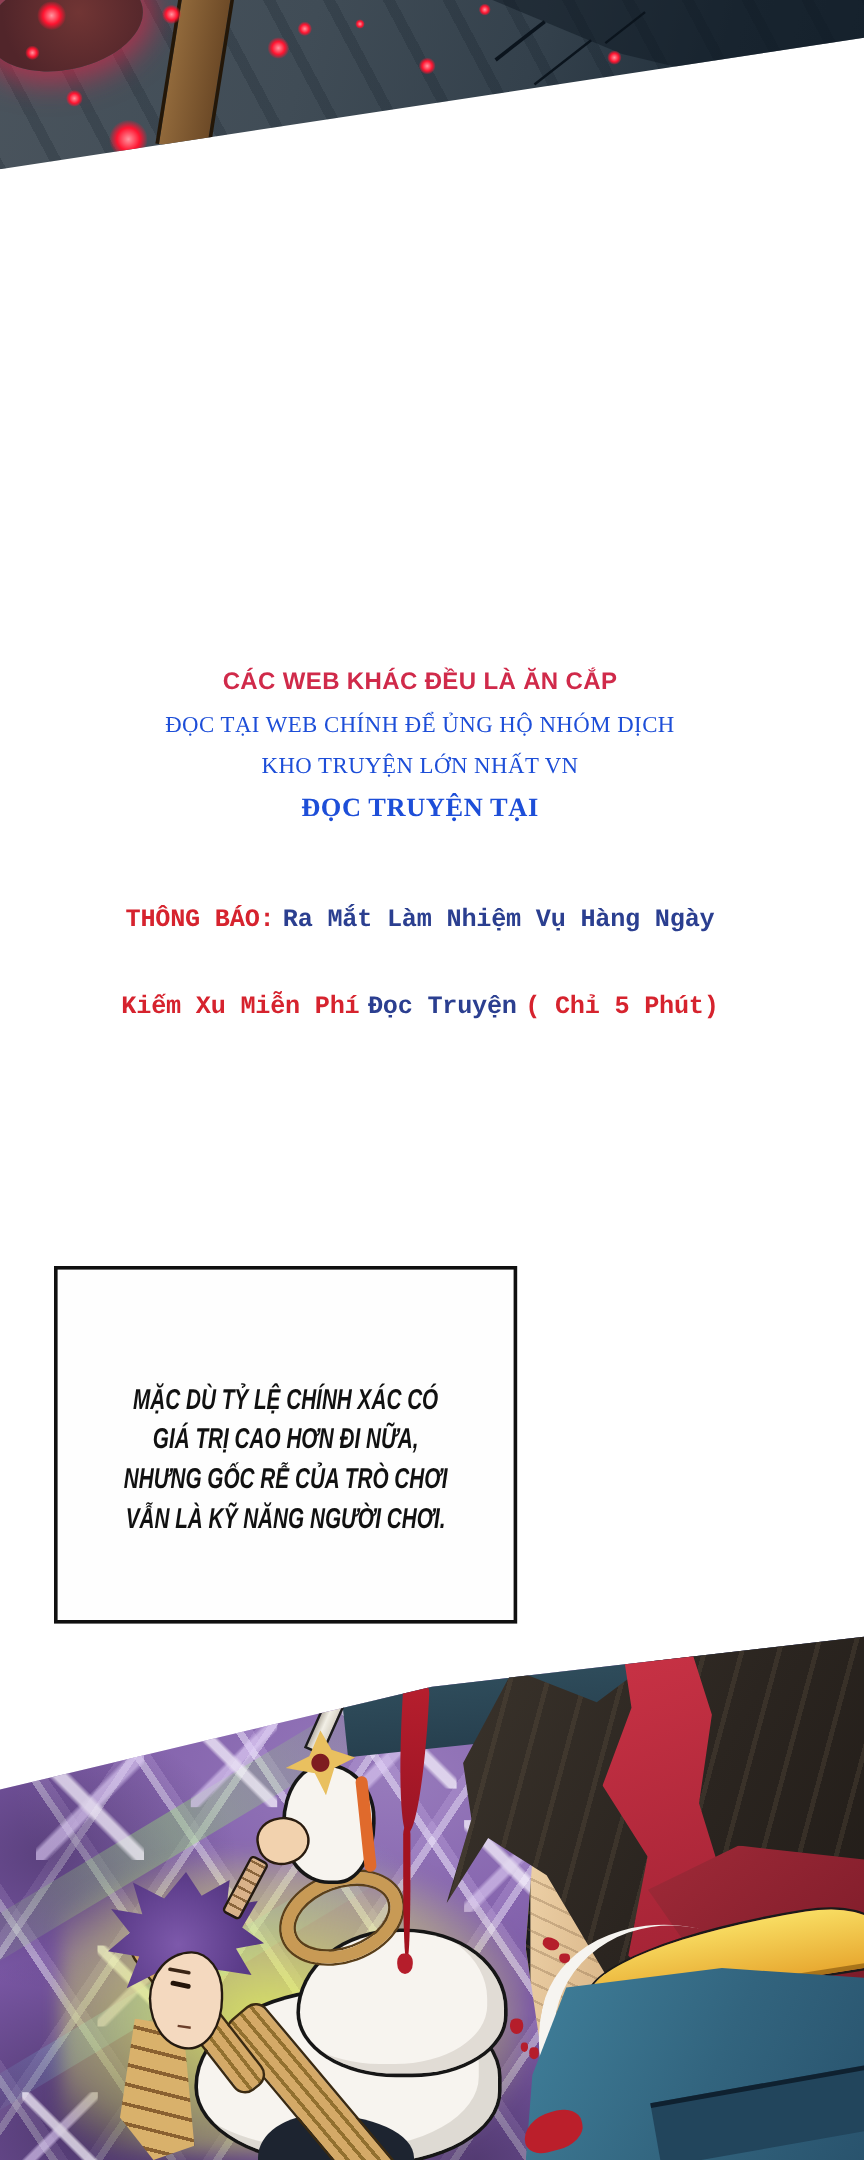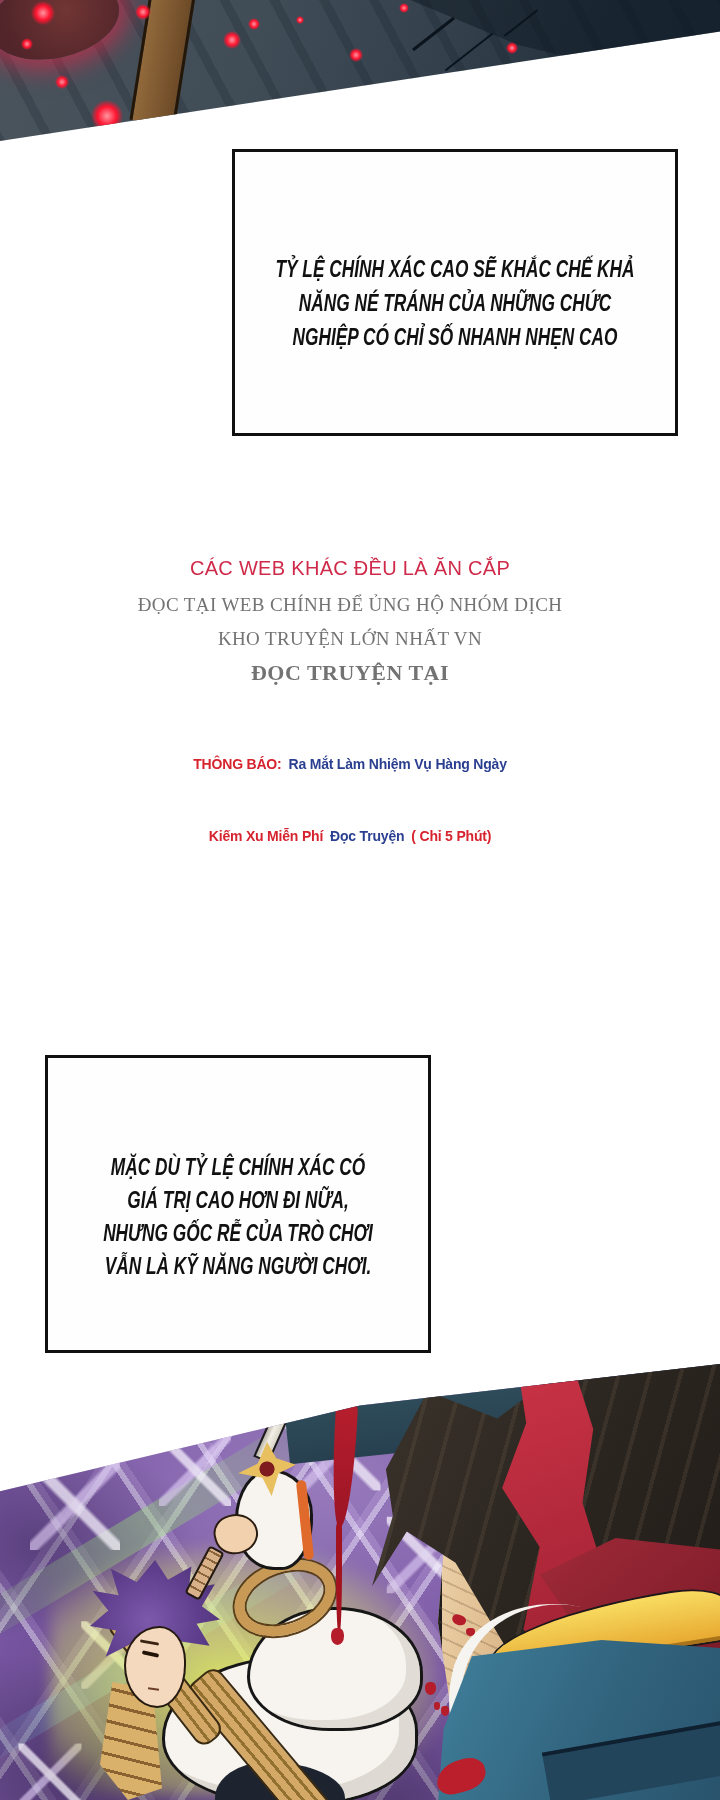--- a/index.html
+++ b/index.html
@@ -33,29 +33,29 @@
   .speech-box{background:#fefefe;border:3px solid #101010;}
   .speech-text{left:50%;width:620px;text-align:center;color:#111;
     font-weight:700;font-style:italic;font-size:24px;line-height:34px;
     white-space:pre-line;transform:translateX(-50%) scaleX(.72);transform-origin:center top;}
   .box1{left:232px;top:149px;width:440px;height:281px;}
   .box2{left:45px;top:1055px;width:380px;height:292px;}
   .box2 .speech-text{width:520px;line-height:33px;}
 
   
   .ad{left:0;width:700px;text-align:center;}
-  .ad-warning{top:557px;font-size:20px;font-weight:400;letter-spacing:.3px;color:#d02a4a;}
-  .ad-serif{font-family:"Liberation Serif","DejaVu Serif",serif;color:#737373;}
+  .ad-warning{top:557px;font-size:20px;font-weight:700;letter-spacing:.3px;color:#d02a4a;}
+  .ad-serif{font-family:"Liberation Serif","DejaVu Serif",serif;color:#1d4ed8;}
   .ad-line1{top:594px;font-size:19px;letter-spacing:.4px;}
   .ad-line2{top:628px;font-size:19px;letter-spacing:.4px;}
   .ad-line3{top:660px;font-size:22px;font-weight:600;letter-spacing:.5px;}
   .ad-site{top:692px;font-size:47px;font-weight:800;letter-spacing:-1px;color:#ffd23f;
     -webkit-text-stroke:1.5px #cf6f12;
     text-shadow:0 1px 0 #f2b52e,0 2px 0 #eda426,0 3px 0 #e8941f,0 4px 0 #d97b16,0 6px 5px rgba(70,35,0,.35);}
-  .ad-notice{font-size:14px;font-weight:700;letter-spacing:-.2px;}
+  .ad-notice{font-size:21px;font-weight:700;letter-spacing:-.2px;font-family:Liberation Mono, monospace;}
   .ad-notice1{top:756px;}
   .ad-notice2{top:828px;}
   .n-red{color:#d6232e;margin-right:7px;}
   .n-blue{color:#2b3f90;margin-right:7px;}
   .n-last{margin-right:0;}
 
   
   .panel-bottom{left:0;top:1310px;width:720px;height:490px;overflow:hidden;
     clip-path:polygon(0 37%,50% 19.5%,100% 11%,100% 100%,0 100%);}
   .pb-bg{left:0;top:0;width:100%;height:100%;background-color:#7b58a6;
@@ -181,25 +181,20 @@
     <div class="abs gdot" style="left:21px;top:38px;width:12px;height:12px;"></div>
     <div class="abs gdot" style="left:55px;top:75px;width:14px;height:14px;"></div>
     <div class="abs gdot" style="left:91px;top:100px;width:32px;height:32px;"></div>
     <div class="abs gdot" style="left:349px;top:48px;width:14px;height:14px;"></div>
     <div class="abs gdot" style="left:399px;top:3px;width:10px;height:10px;"></div>
     <div class="abs gdot" style="left:506px;top:42px;width:12px;height:12px;"></div>
     <div class="abs gdot" style="left:296px;top:16px;width:8px;height:8px;"></div>
     <div class="abs gdot" style="left:705px;top:42px;width:10px;height:10px;"></div>
   </div>
 
-  <div class="abs speech-box box1">
-    <div class="abs speech-text" style="top:100px;">TỶ LỆ CHÍNH XÁC CAO SẼ KHẮC CHẾ KHẢ
-NĂNG NÉ TRÁNH CỦA NHỮNG CHỨC
-NGHIỆP CÓ CHỈ SỐ NHANH NHẸN CAO</div>
-  </div>
 
   <div class="abs ad ad-warning">CÁC WEB KHÁC ĐỀU LÀ ĂN CẮP</div>
   <div class="abs ad ad-serif ad-line1">ĐỌC TẠI WEB CHÍNH ĐỂ ỦNG HỘ NHÓM DỊCH</div>
   <div class="abs ad ad-serif ad-line3">ĐỌC TRUYỆN TẠI</div>
   <div class="abs ad ad-serif ad-line2">KHO TRUYỆN LỚN NHẤT VN</div>
   <div class="abs ad ad-notice ad-notice1">
     <span class="n-red">THÔNG BÁO:</span><span class="n-blue n-last">Ra Mắt Làm Nhiệm Vụ Hàng Ngày</span>
   </div>
   <div class="abs ad ad-notice ad-notice2">
     <span class="n-red">Kiếm Xu Miễn Phí</span><span class="n-blue">Đọc Truyện</span><span class="n-red n-last">( Chỉ 5 Phút)</span>

